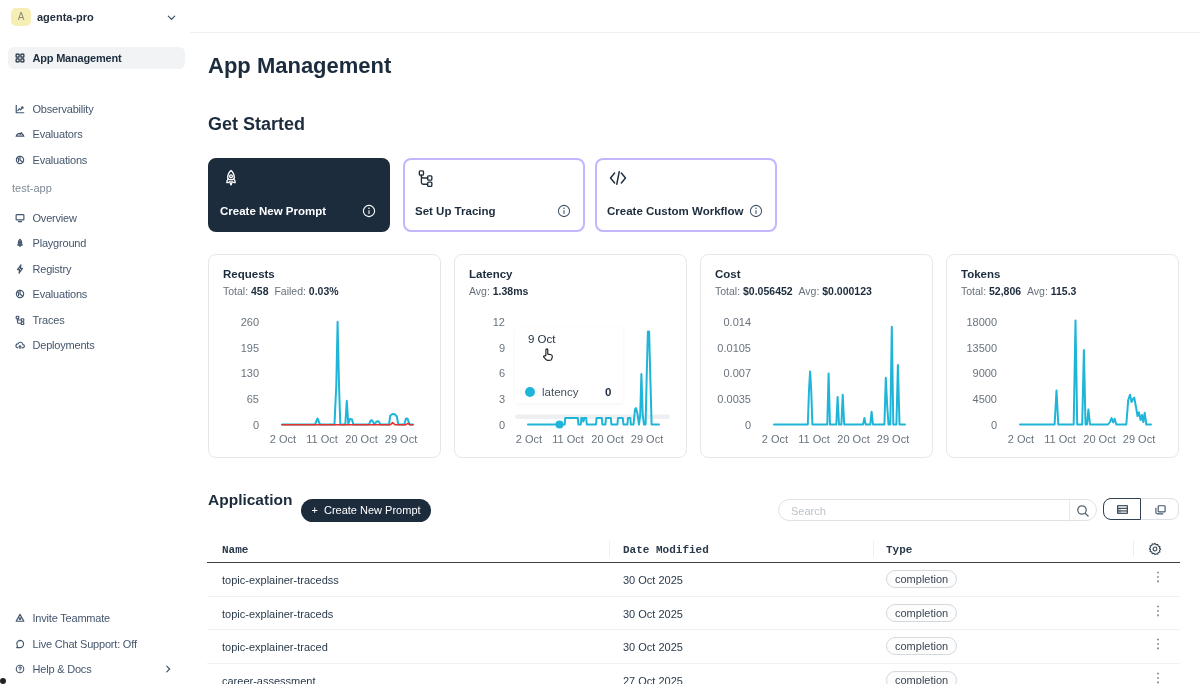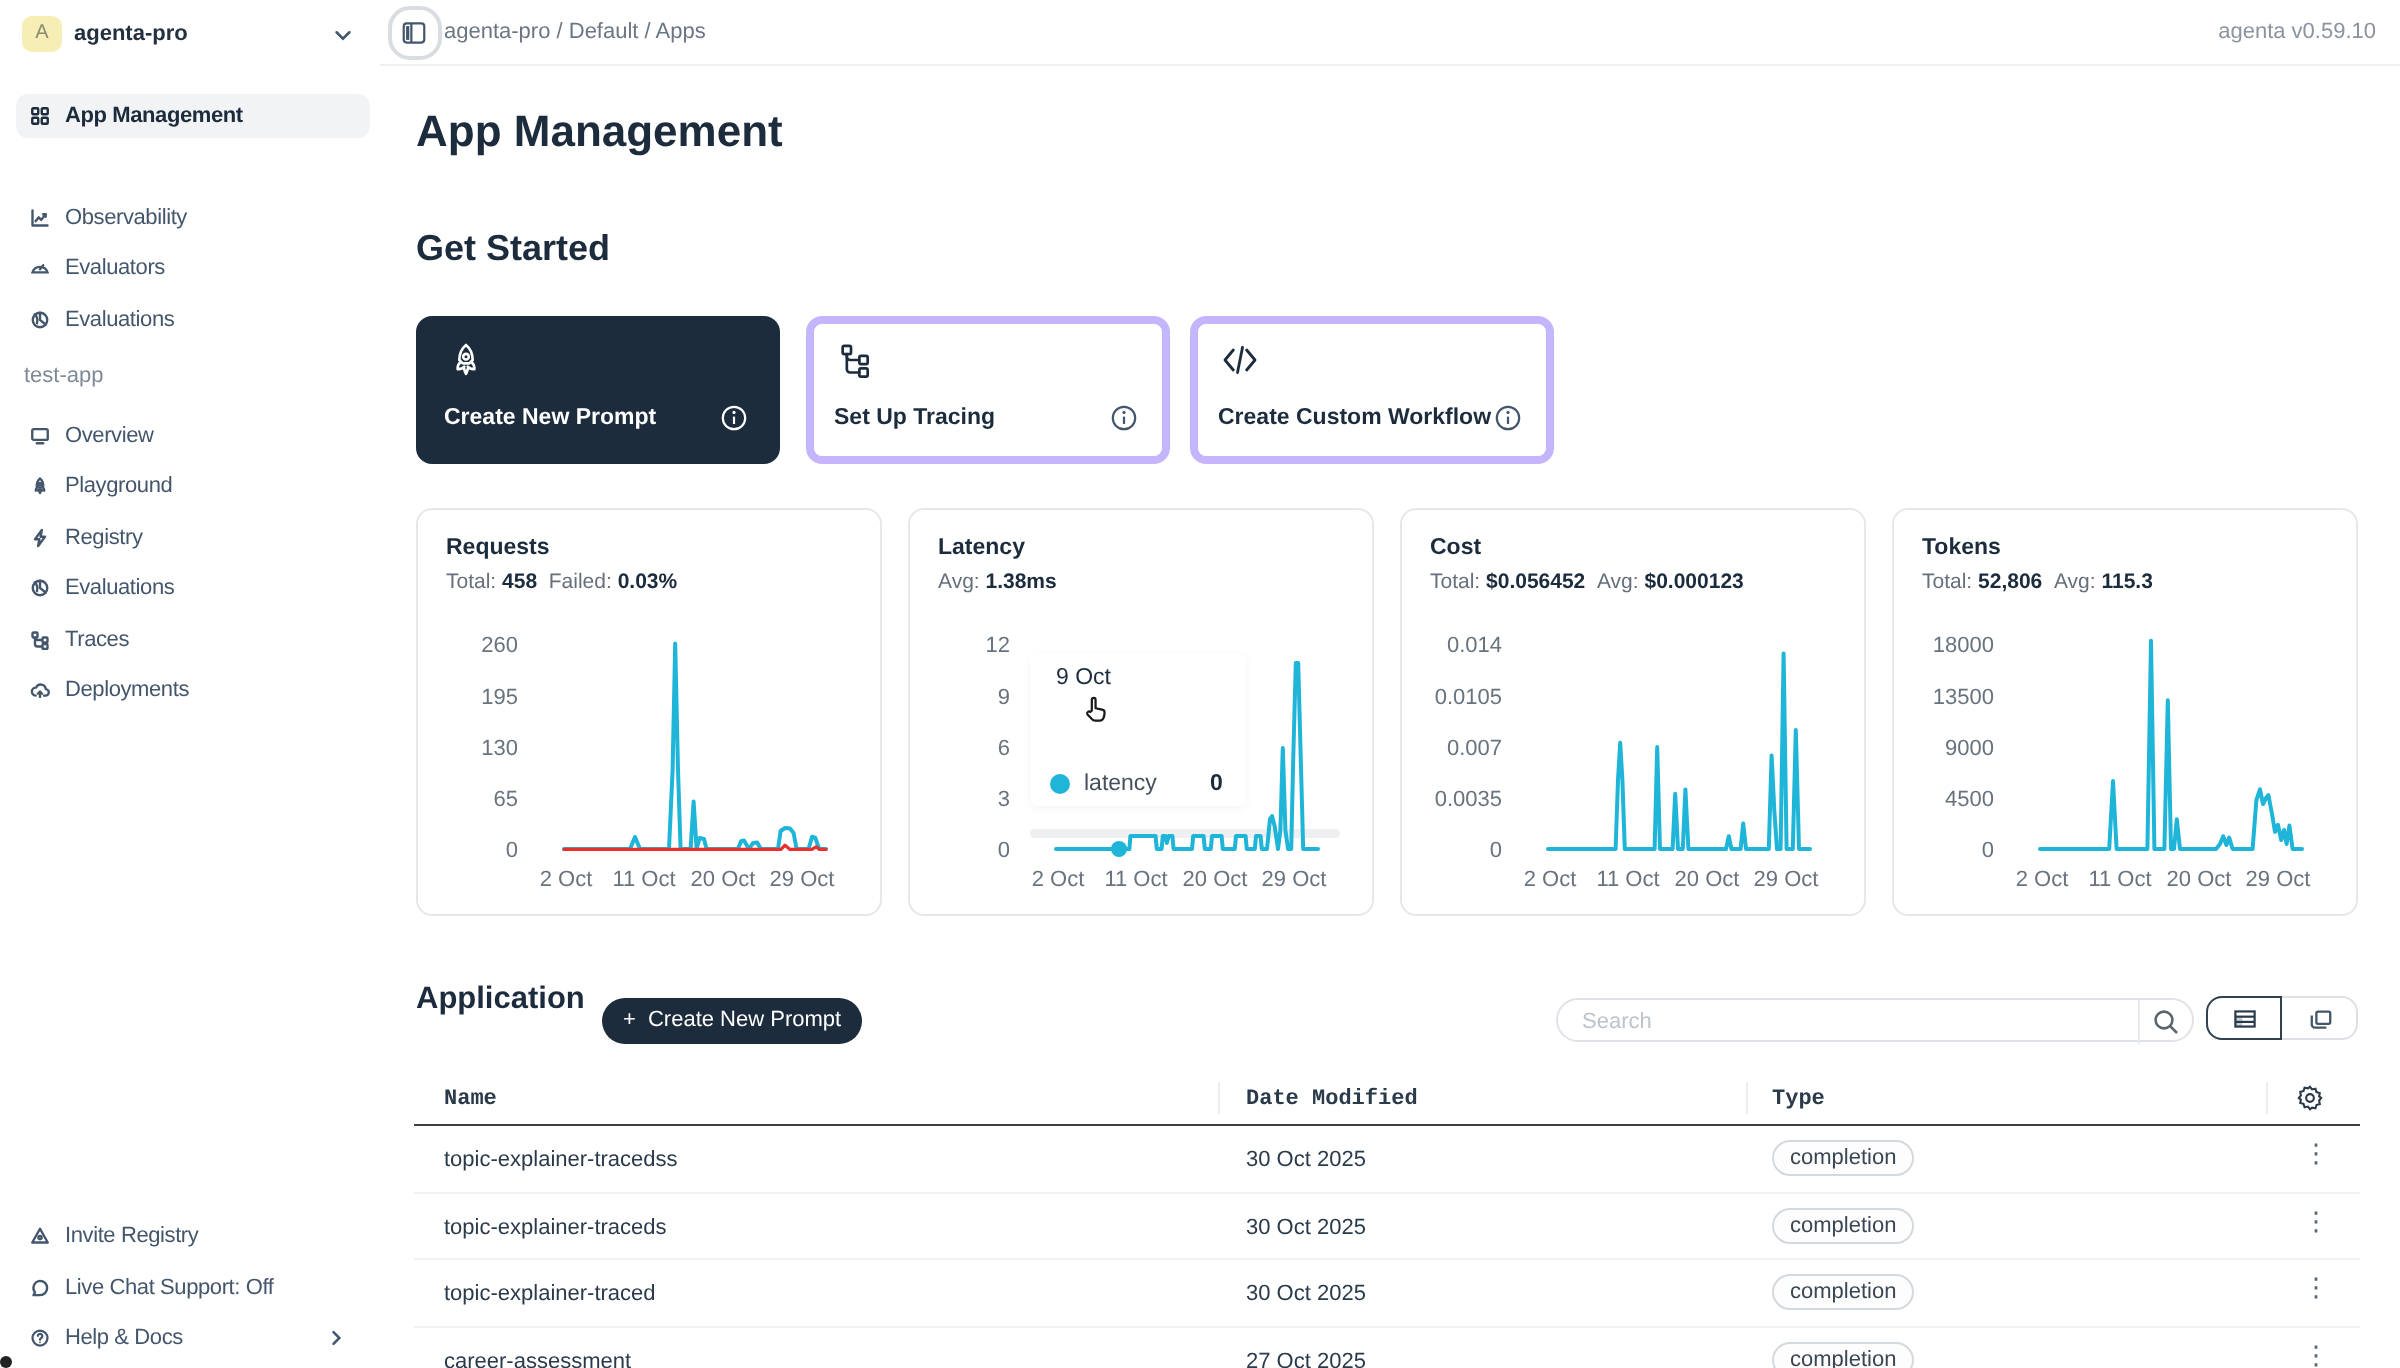--- a/index.html
+++ b/index.html
@@ -22,21 +22,21 @@
   .navitem.active .ic { color:#1c2c3d; }
   .seclabel { position:absolute; left:12px; font-size:11px; color:#7e8a96; }
   
   #topbar { position:absolute; left:190px; top:0; width:1010px; height:33px; background:#fff;
     border-bottom:1px solid #eef0f2; }
   #sb-toggle { position:absolute; left:4px; top:3px; width:27px; height:27px;
     border:2px solid #d9dde2; border-radius:11px; }
   #crumbs { position:absolute; left:32px; top:10px; font-size:11px; color:#6b7684; }
   #version { position:absolute; right:12px; top:10px; font-size:11px; color:#8a939e; }
   h2.gs { position:absolute; left:208px; top:115px; font-size:18px; font-weight:700; color:#1c2c3d; line-height:1; }
-  .gscard { position:absolute; top:158px; width:182px; height:74px; border:4px solid #c4b5fd; border-radius:8px; background:#fff; }
+  .gscard { position:absolute; top:158px; width:182px; height:74px; border:2px solid #c4b5fd; border-radius:8px; background:#fff; }
   .gscard .ttl { position:absolute; left:10px; bottom:13px; font-size:11.5px; font-weight:700; color:#1c2c3d; }
   .gscard .info { position:absolute; right:12px; bottom:12px; width:14px; height:14px; color:#44566c; }
   .gscard .gico { position:absolute; left:11px; top:8px; width:20px; height:20px; color:#1c2c3d; }
   .gscard.dark { background:#1c2c3d; border-color:#1c2c3d; }
   .gscard.dark .ttl { color:#fff; }
   .gscard.dark .info, .gscard.dark .gico { color:#fff; }
   
   .ccard { position:absolute; top:254px; width:233px; height:204px; background:#fff;
     border:1px solid #e4e8eb; border-radius:8px; }
   .ccard .t1 { position:absolute; left:14px; top:13px; font-size:11.5px; font-weight:700; color:#1c2c3d; }
@@ -64,30 +64,20 @@
     border-radius:9px; background:#fdfdfe; font-size:11px; line-height:17px; color:#3a4653; }
   .dots { position:absolute; left:944px; top:6px; width:14px; height:20px; color:#5a6572; font-size:13px;
     letter-spacing:0; text-align:center; }
   .vsep { position:absolute; top:5px; width:1px; height:16px; background:#eceef1; }
 </style>
 </head>
 <body>
 <div id="app">
 
   <div class="abs" style="left:0;top:32px;width:1200px;height:1px;background:#eef0f2;"></div>
-  <div id="topbar">
-    <div id="sb-toggle"></div>
-    <svg class="abs" style="left:11px;top:11px;width:12px;height:11px;color:#44566c" viewBox="0 0 16 15" fill="none" stroke="currentColor" stroke-width="1.5">
-        <rect x="1" y="1" width="14" height="13" rx="2"></rect>
-        <line x1="6.2" y1="1" x2="6.2" y2="14"></line>
-        <rect x="2.6" y="2.8" width="2.2" height="9.4" fill="currentColor" stroke="none"></rect>
-      </svg>
-    <div id="crumbs">agenta-pro / Default / Apps</div>
-    <div id="version">agenta v0.59.10</div>
-  </div>
 
   <div class="abs" style="left:189px;top:33px;width:1px;height:651px;background:#eceff2;"></div>
   <div id="sidebar">
     <div class="ws">
       <div class="av">A</div>
       <div class="nm">agenta-pro</div>
       <svg class="abs" style="left:155px;top:4px;width:11px;height:11px" viewBox="0 0 12 12" fill="none" stroke="#44566c" stroke-width="1.4" stroke-linecap="round">
           <path d="M2.5 4.5 L6 8 L9.5 4.5"></path>
         </svg>
     </div>
@@ -170,21 +160,21 @@
           <path d="M8 13.5 v-4"></path>
           <path d="M6.3 11 L8 9.3 L9.7 11"></path>
         </svg>
         <div class="lb">Deployments</div>
       </div>
     <div class="navitem" style="top:607px;">
         <svg class="ic" viewBox="0 0 16 16" fill="none" stroke="currentColor" stroke-width="1.9" stroke-linecap="round" stroke-linejoin="round">
           <path d="M8 2.2 L14.2 13.2 H1.8 z"></path>
           <circle cx="8" cy="9.2" r="1.3"></circle>
         </svg>
-        <div class="lb">Invite Registry</div>
+        <div class="lb">Invite Teammate</div>
       </div>
     <div class="navitem" style="top:633px;">
         <svg class="ic" viewBox="0 0 16 16" fill="none" stroke="currentColor" stroke-width="1.9" stroke-linecap="round" stroke-linejoin="round">
           <path d="M8 2.3 a5.7 5.7 0 0 1 0 11.4 H2.8 l1.2-2.2 A5.7 5.7 0 0 1 8 2.3 z"></path>
         </svg>
         <div class="lb">Live Chat Support: Off</div>
       </div>
     <div class="navitem" style="top:658px;">
         <svg class="ic" viewBox="0 0 16 16" fill="none" stroke="currentColor" stroke-width="1.8" stroke-linecap="round">
           <circle cx="8" cy="8" r="6"></circle>

